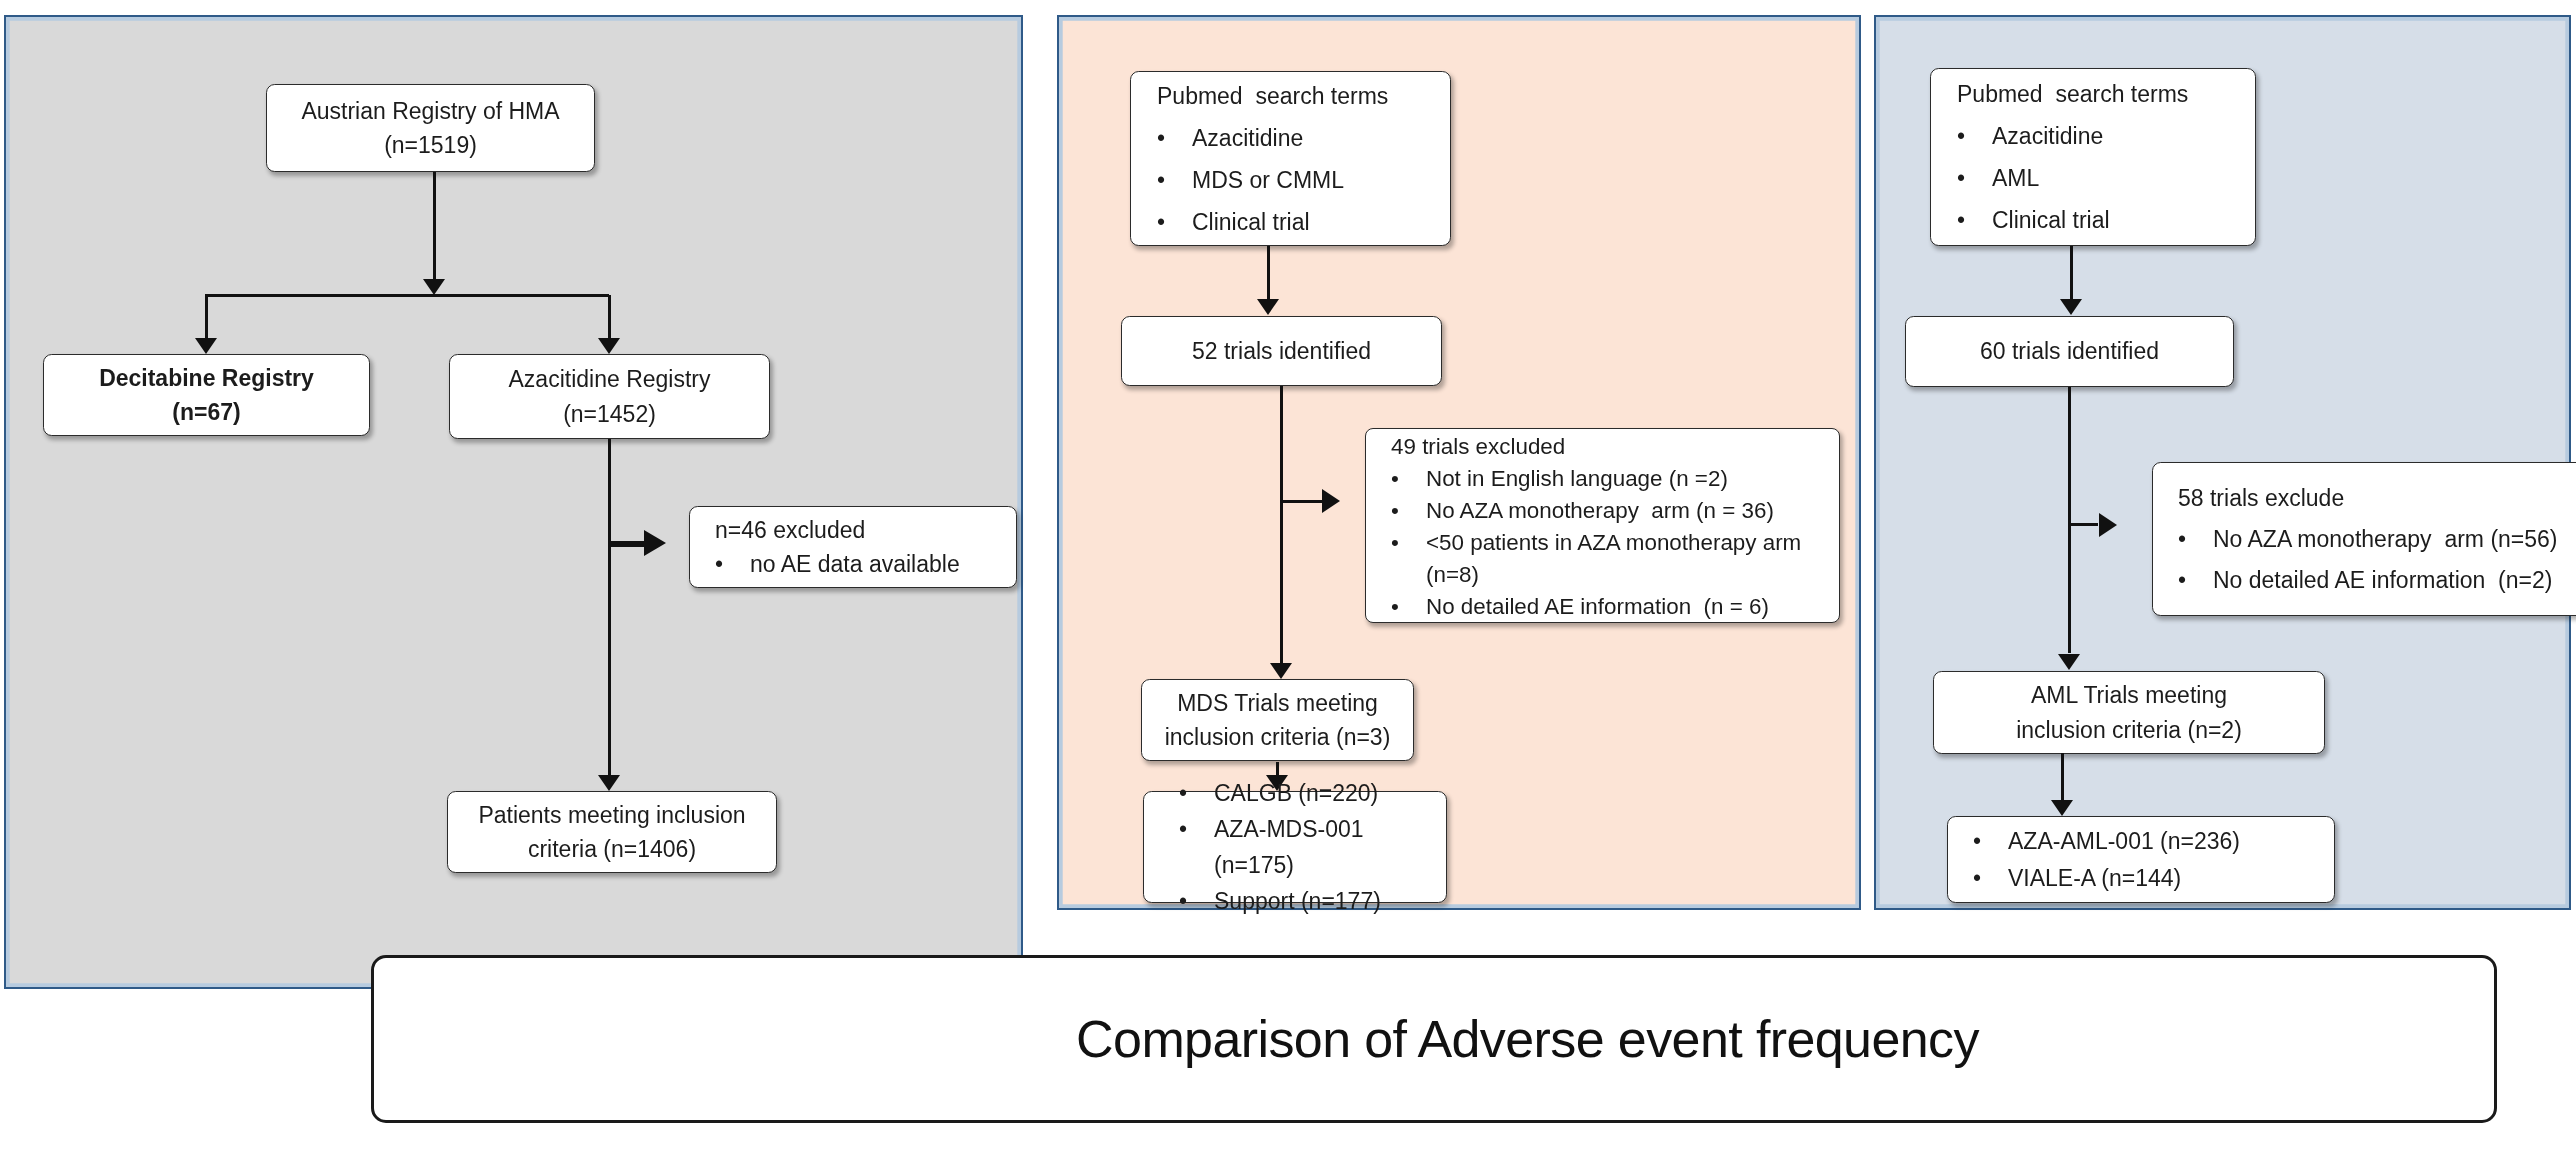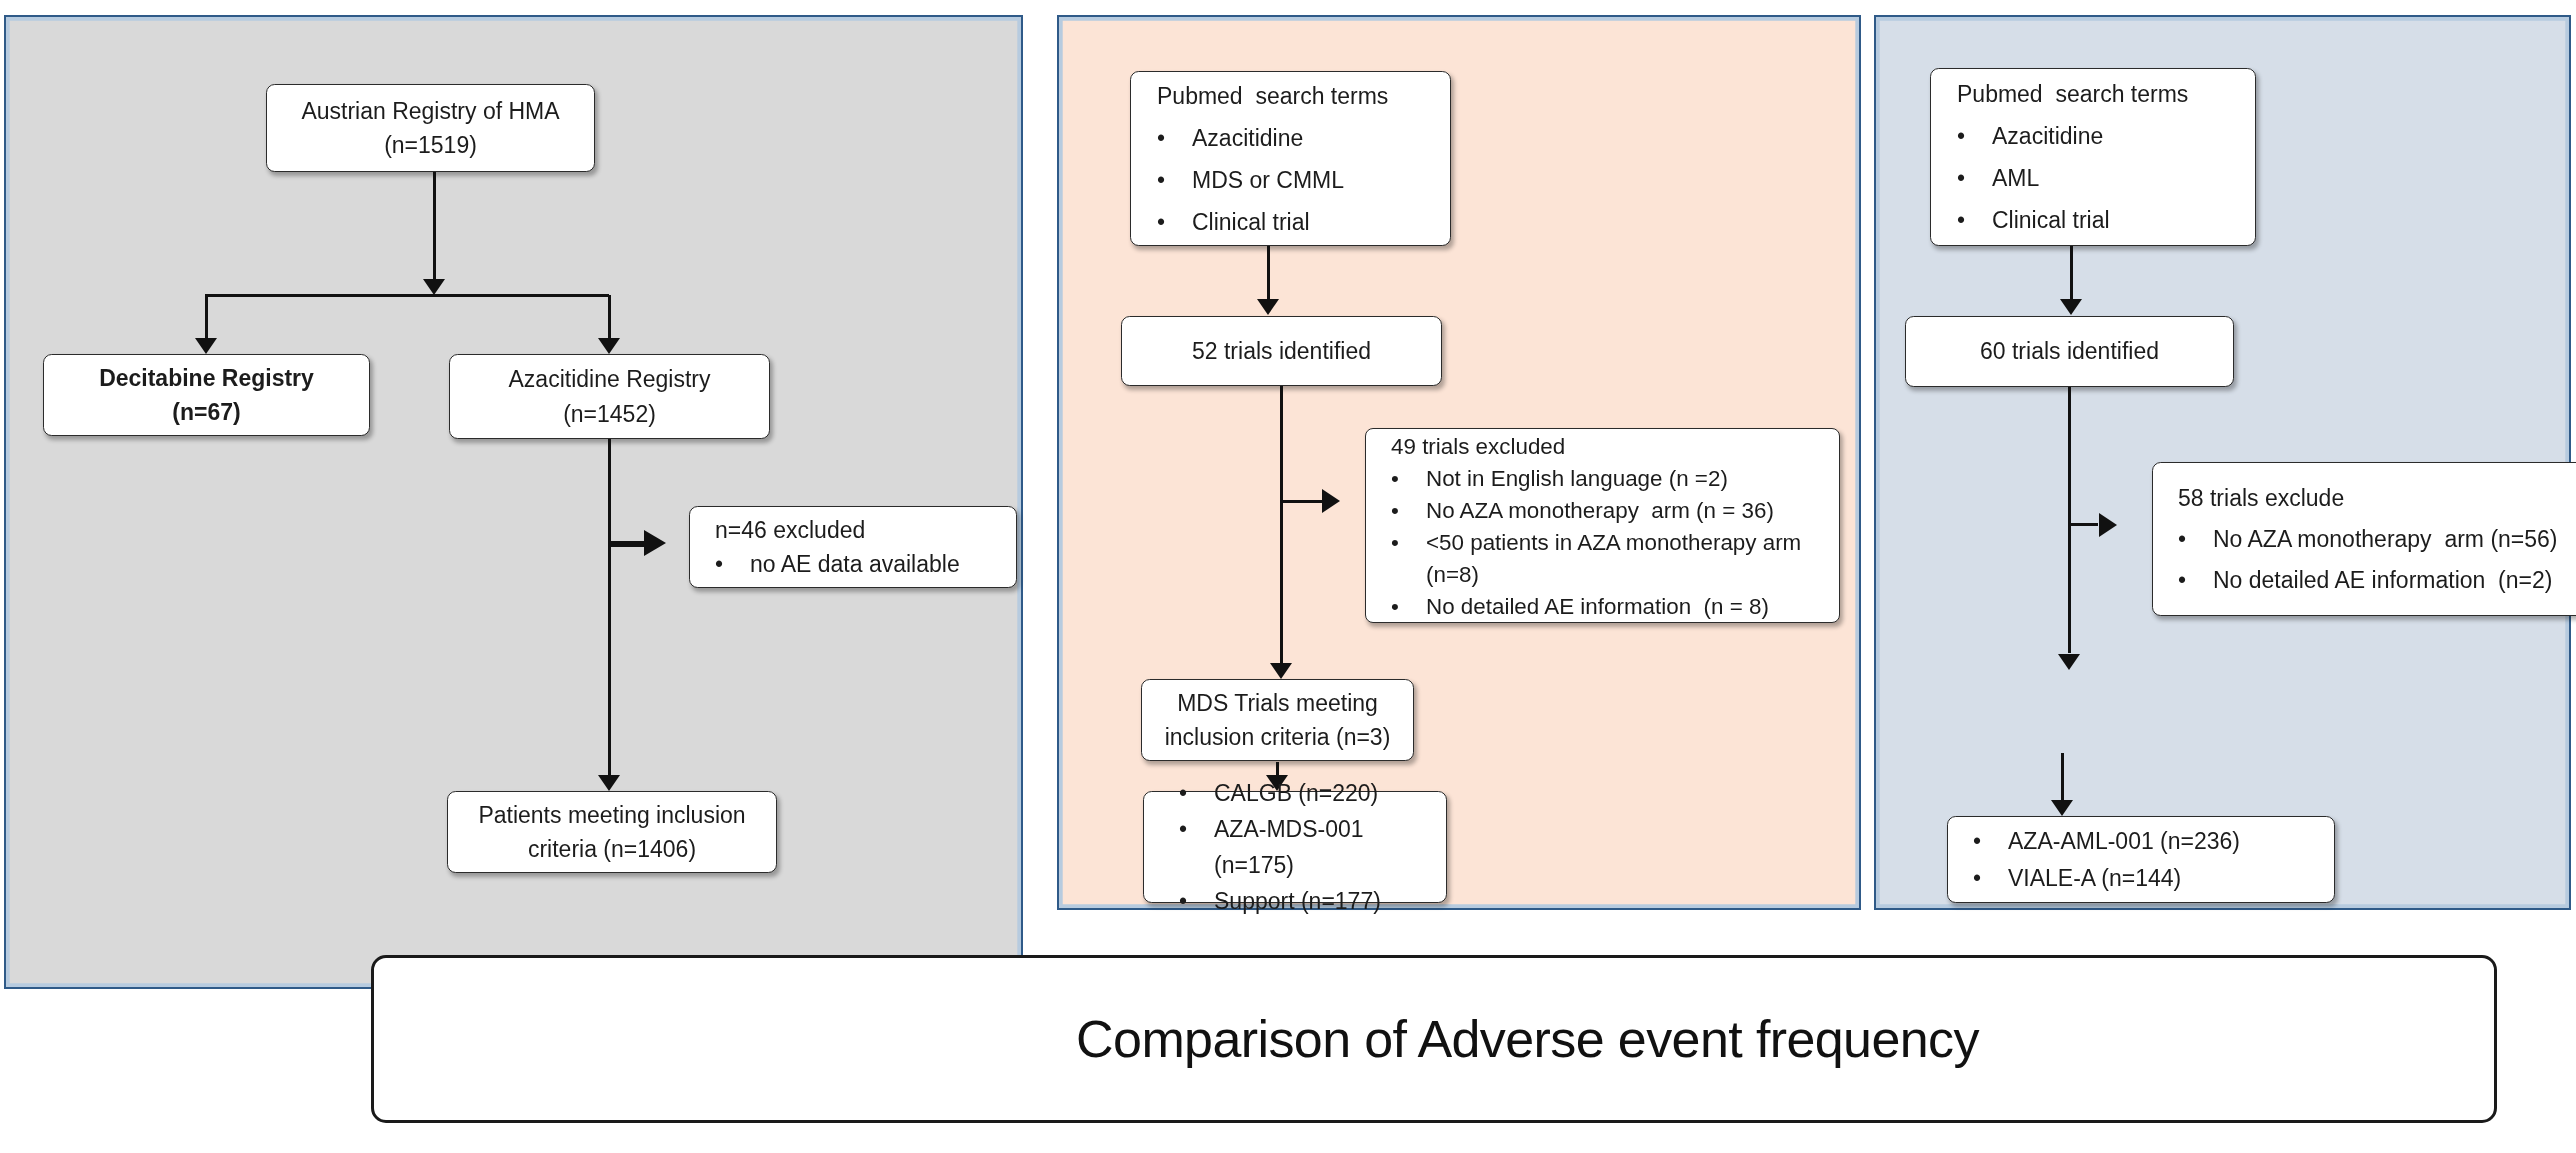--- a/index.html
+++ b/index.html
@@ -159,21 +159,21 @@
       <div class="brow">
         <span class="dot">•</span>
         <span class="btext">No AZA monotherapy  arm (n = 36)</span>
       </div>
       <div class="brow">
         <span class="dot">•</span>
         <span class="btext">&lt;50 patients in AZA monotherapy arm (n=8)</span>
       </div>
       <div class="brow">
         <span class="dot">•</span>
-        <span class="btext">No detailed AE information  (n = 8)</span>
+        <span class="btext">No detailed AE information  (n = 6)</span>
       </div>
     </div>
 
     <div class="node center boxH">
       <div class="tline">MDS Trials meeting</div>
       <div class="tline">inclusion criteria (n=3)</div>
     </div>
 
     <div class="vline" style="left:217px; top:745px; height:15px;"></div>
     <div class="ah-down" style="left:207px; top:758px;"></div>
@@ -230,20 +230,24 @@
       <div class="brow">
         <span class="dot">•</span>
         <span class="btext">No AZA monotherapy  arm (n=56)</span>
       </div>
       <div class="brow">
         <span class="dot">•</span>
         <span class="btext">No detailed AE information  (n=2)</span>
       </div>
     </div>
 
+    <div class="node center boxM">
+      <div class="tline">AML Trials meeting</div>
+      <div class="tline">inclusion criteria (n=2)</div>
+    </div>
 
     <div class="vline" style="left:185px; top:736px; height:47px;"></div>
     <div class="ah-down" style="left:175px; top:783px;"></div>
 
     <div class="node blist boxO">
       <div class="brow">
         <span class="dot">•</span>
         <span class="btext">AZA-AML-001 (n=236)</span>
       </div>
       <div class="brow">

